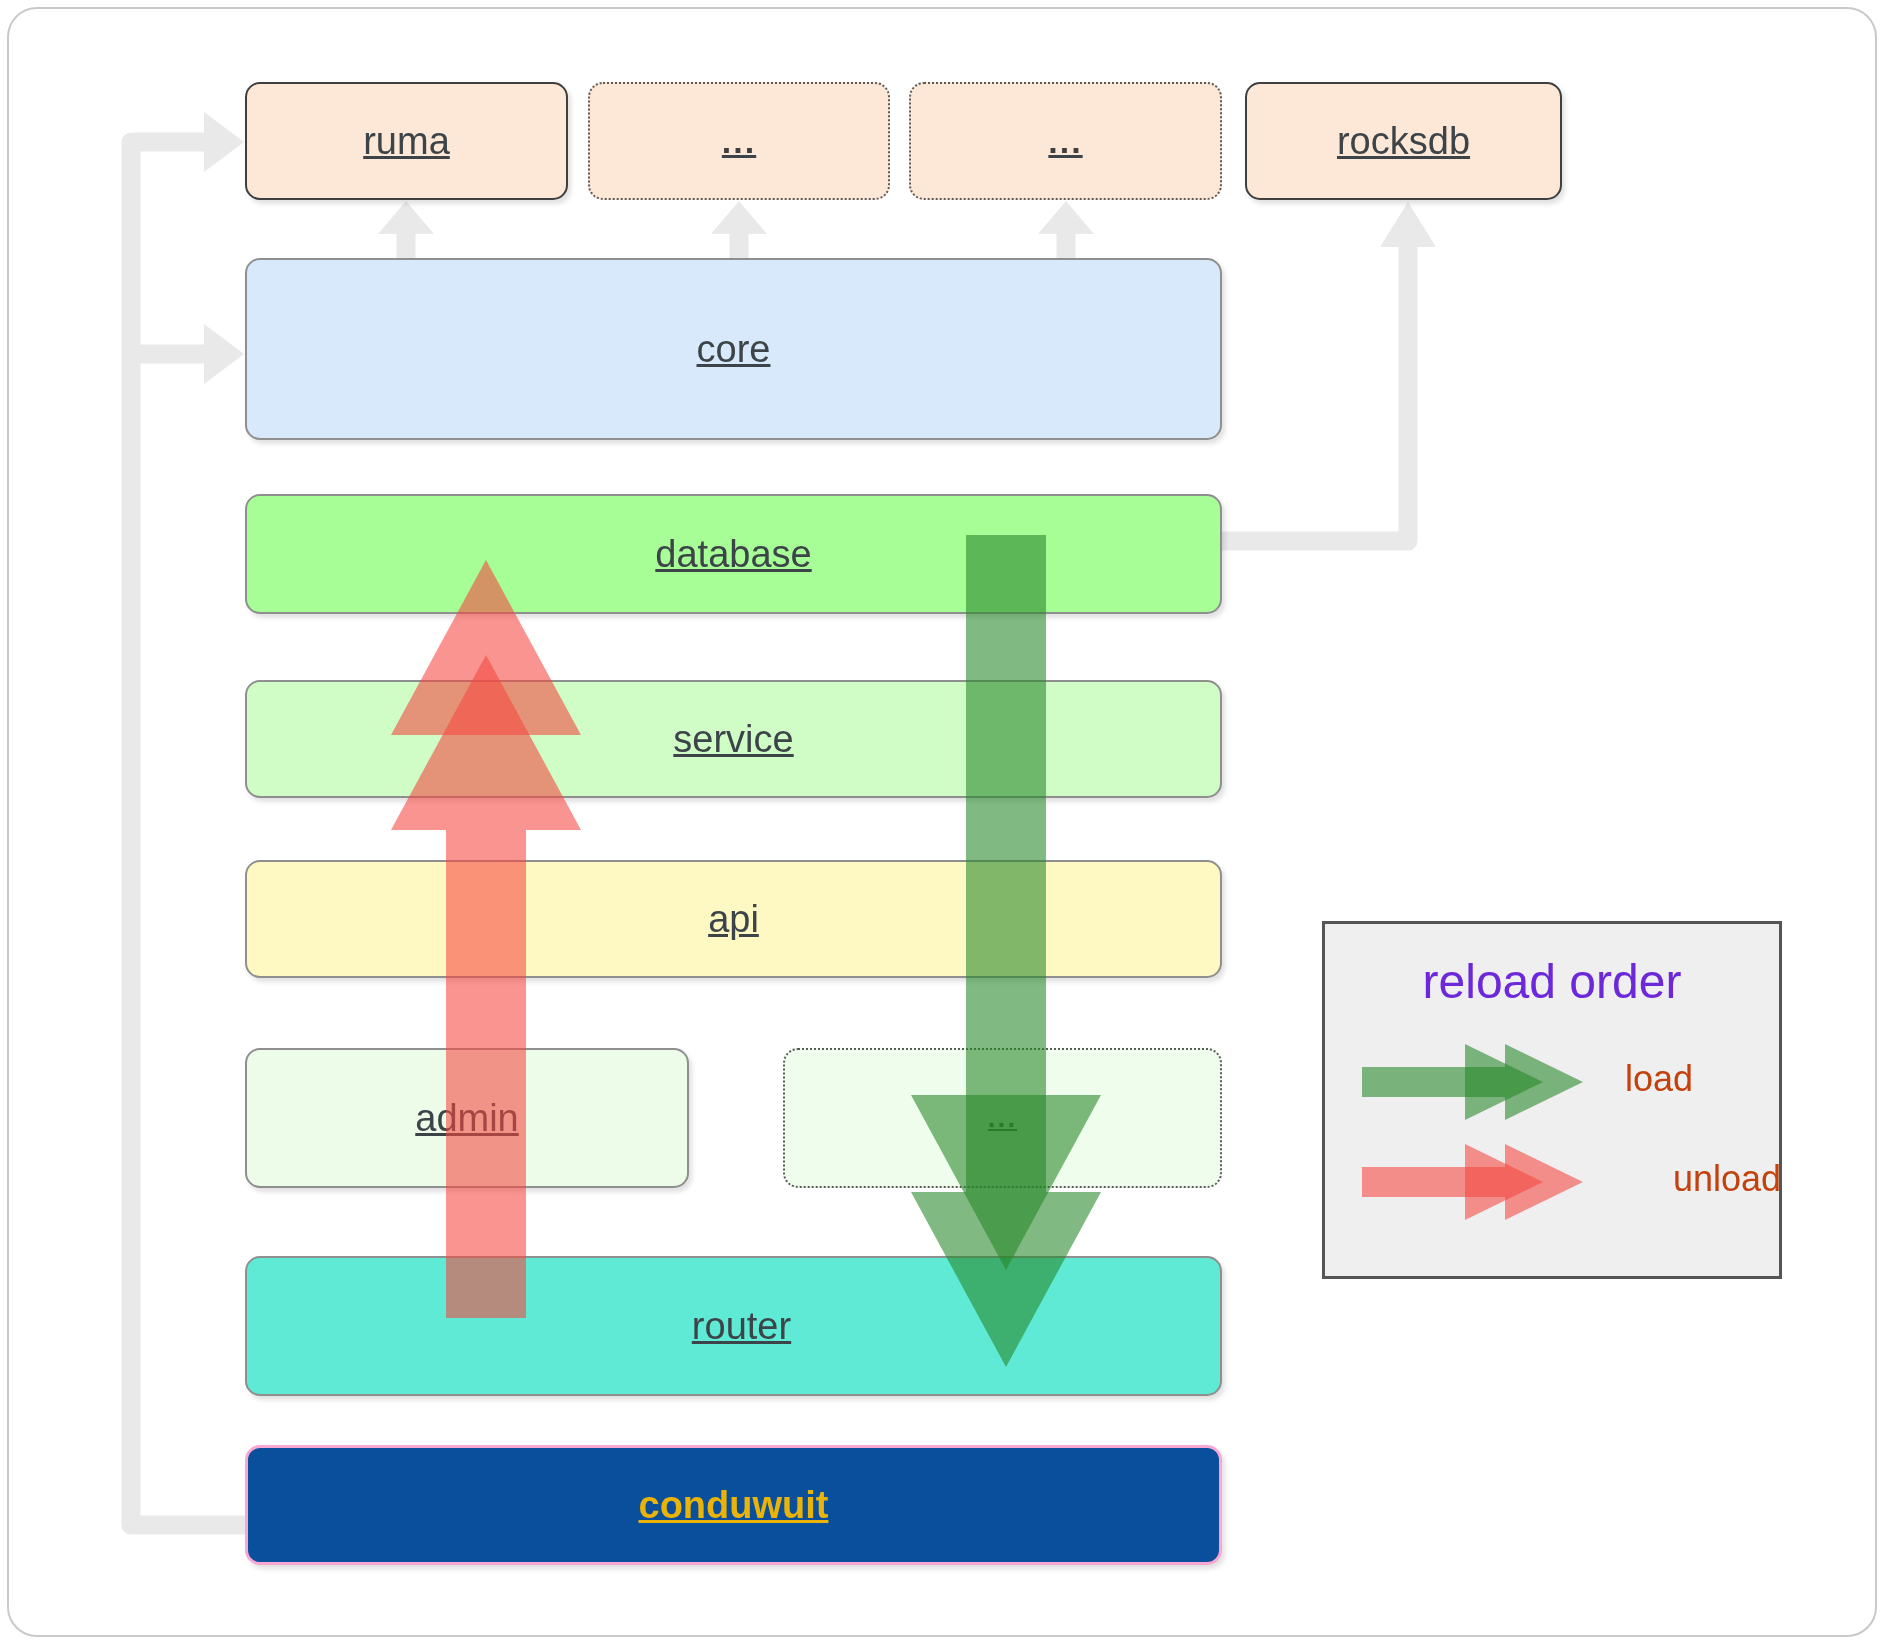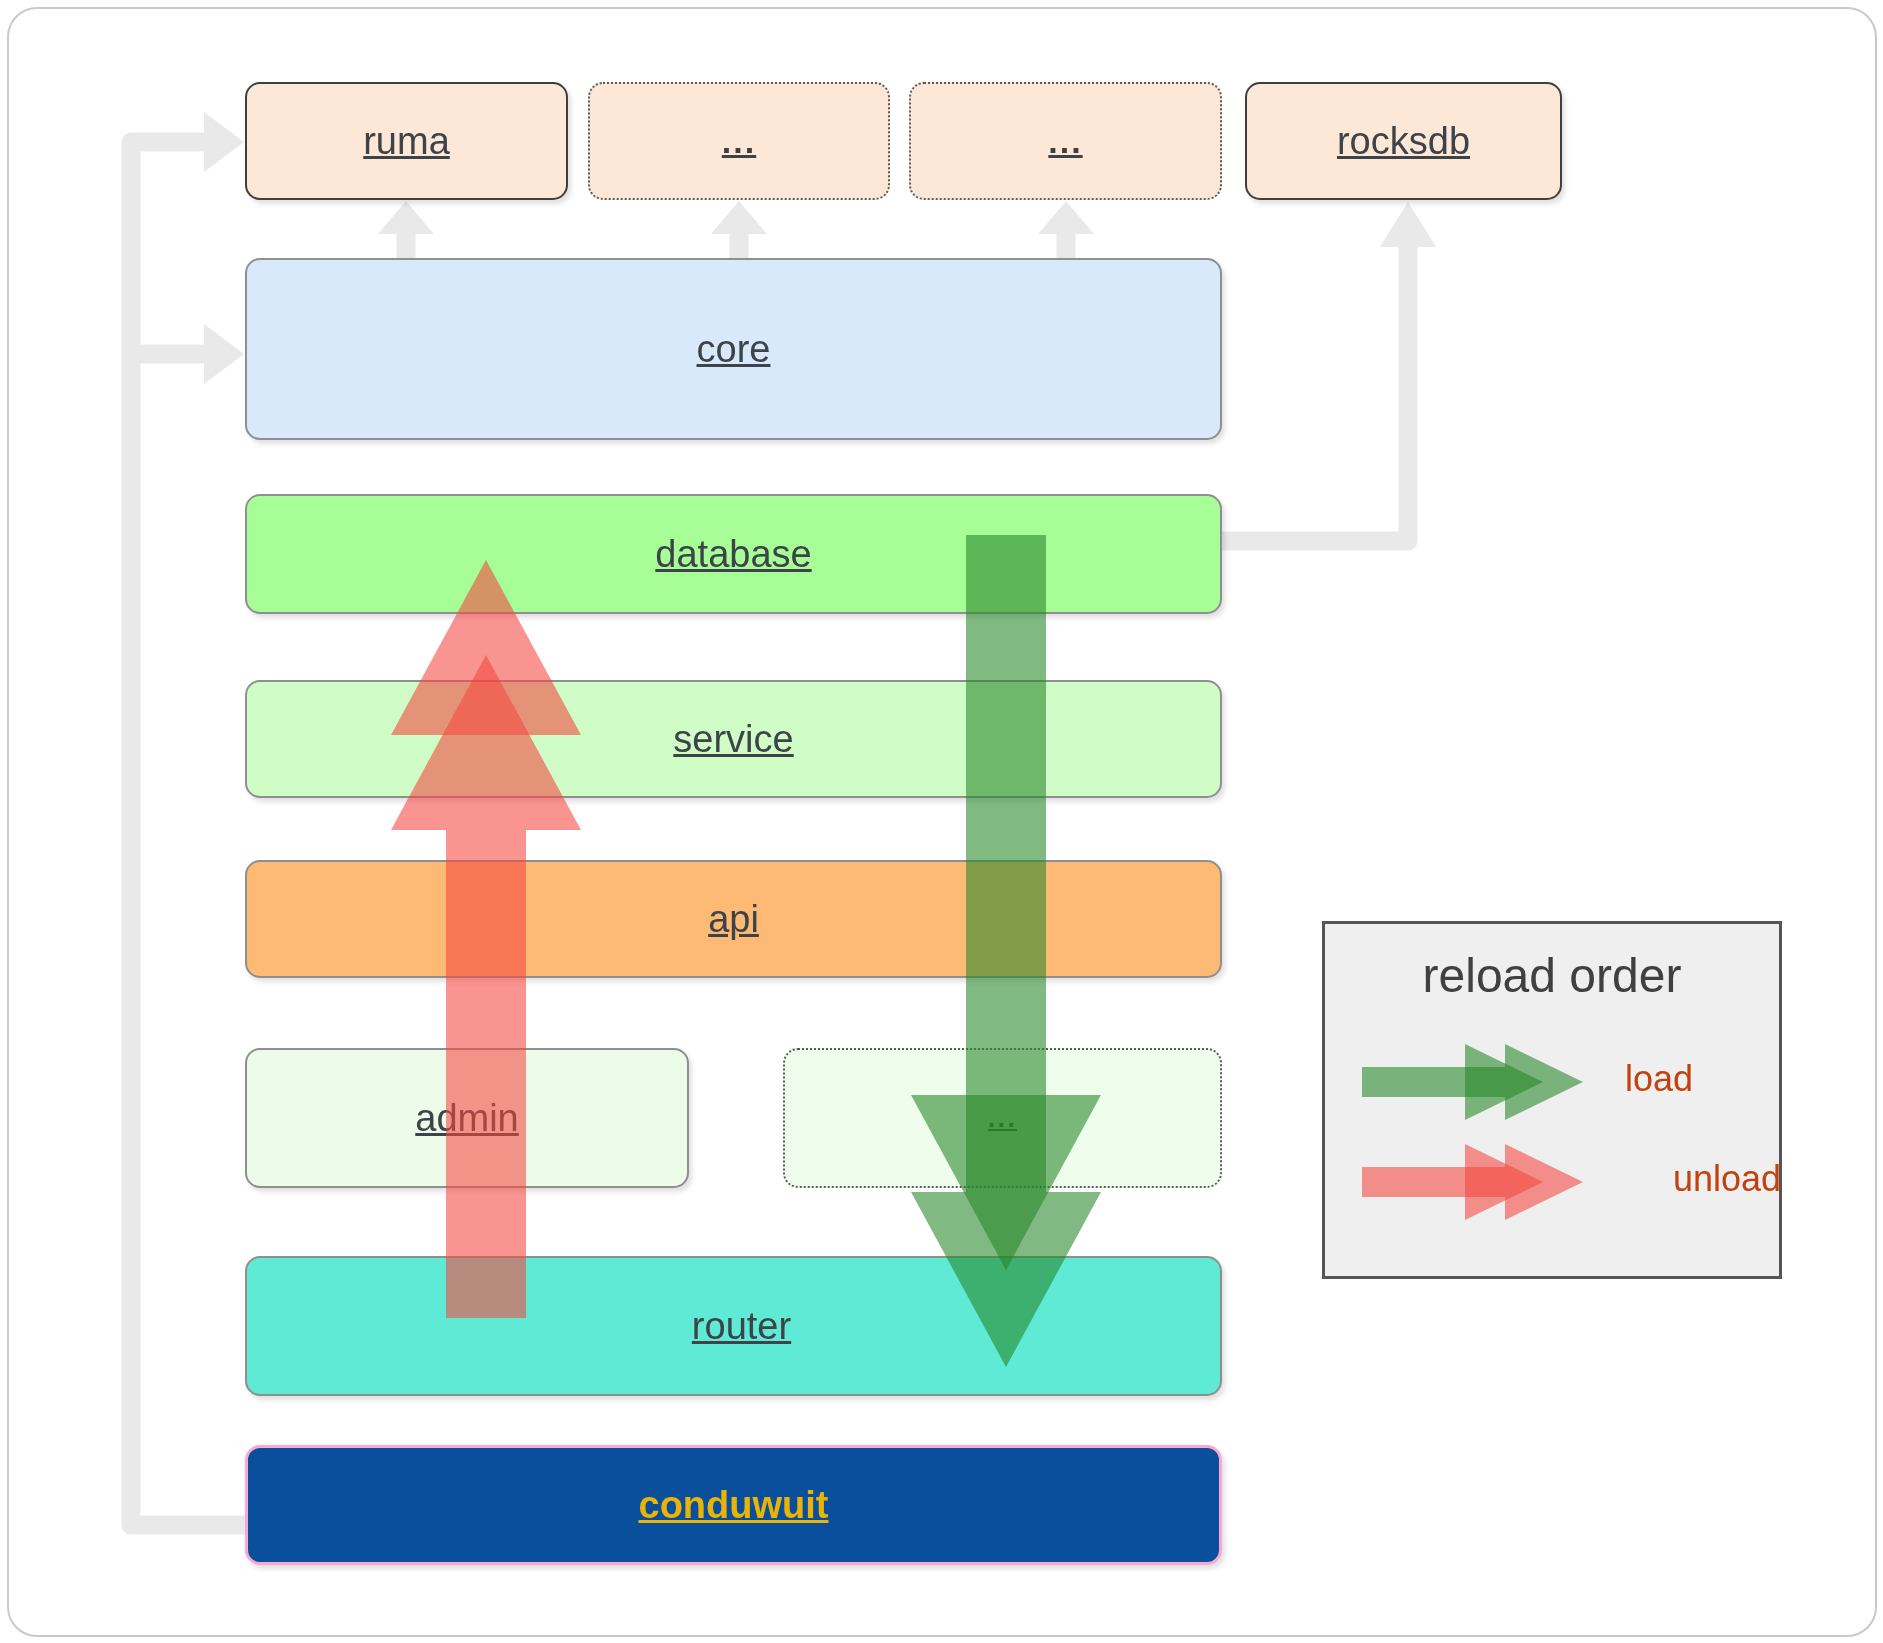--- a/index.html
+++ b/index.html
@@ -18,21 +18,21 @@
     text-decoration:underline;
   }
   .shadow{box-shadow:3px 4px 5px rgba(0,0,0,0.12);}
   .dark-border{border:2.5px solid #3f3f3f;}
   .gray-border{border:2px solid #8f8f8f;}
   .dotted-border{border:2px dotted #5b5b5b;box-shadow:none;}
   .peach{background:#fde7d6;}
   .blue{background:#d8e9fb;}
   .bright-green{background:#a7fd96;}
   .mid-green{background:#d0fdc6;}
-  .light-green{background:#fdba74;}
+  .light-green{background:#fef9c3;}
   .pale-green{background:#ecfce8;}
   .palest-green{background:#eefdec;}
   .white-fill{background:#5eead4;padding-left:16px;}
   .navy{background:#0a4f9c;color:#eab308;font-weight:600;border:3px solid #f9a8d4;}
   .dots{font-weight:bold;font-size:34px;color:#3f3f3f;letter-spacing:2px;}
 
   
   #box-ruma     {left:245px;top:82px;  width:323px;height:118px;}
   #box-ellipsis1{left:588px;top:82px;  width:302px;height:118px;}
   #box-ellipsis2{left:909px;top:82px;  width:313px;height:118px;}
@@ -50,22 +50,22 @@
   #connector-layer{z-index:0;}
   .box{z-index:1;}
   #arrow-layer{z-index:5;}
 
   
   #legend{
     position:absolute;left:1322px;top:921px;width:460px;height:358px;
     background:#efefef;border:3px solid #555555;box-sizing:border-box;z-index:2;
   }
   #legend-title{
-    position:absolute;left:0px;top:24px;width:100%;text-align:center;
-    font-size:48px;color:#404040;
+    position:absolute;left:0px;top:30px;width:100%;text-align:center;
+    font-size:48px;color:#6d28d9;
   }
   .legend-label{
     position:absolute;font-size:36px;color:#c2410c;z-index:6;
   }
   #legend-label-load{left:1625px;top:1058px;}
   #legend-label-unload{left:1625px;top:1158px;margin-left:48px;}
 </style>
 </head>
 <body>
 

